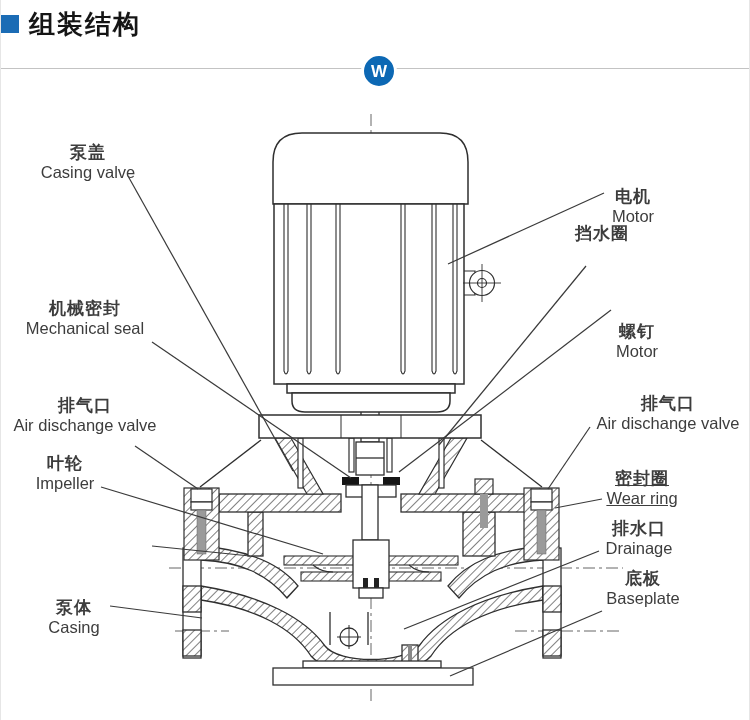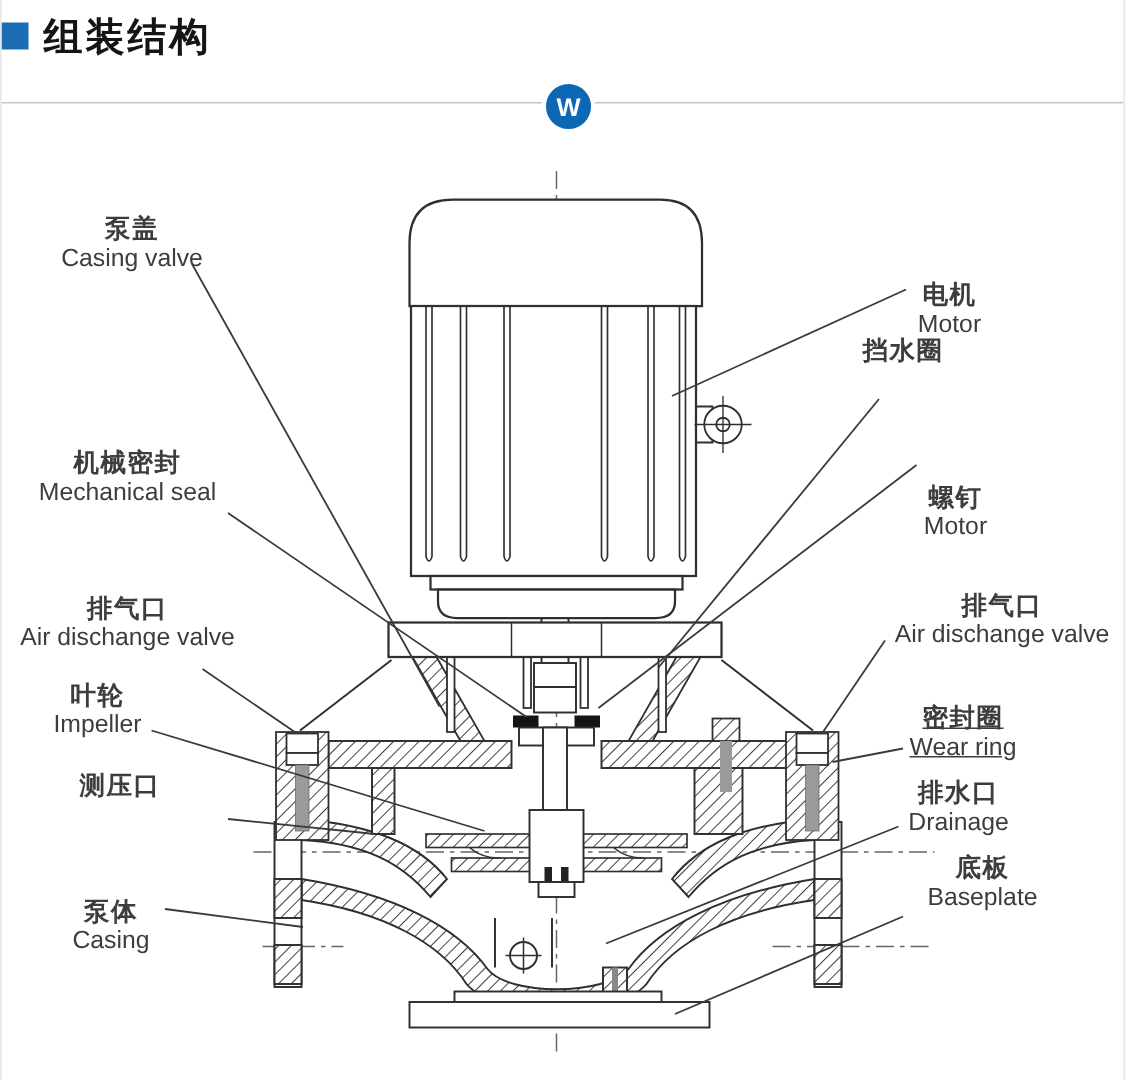--- a/index.html
+++ b/index.html
@@ -184,21 +184,20 @@
       </div>
       <div class="part-label" style="left: 6px; top: 396px; width: 156px;">
         <span class="zh">排气口</span>
         <span class="en">Air dischange valve</span>
       </div>
       <div class="part-label" style="left: 26px; top: 454px; width: 76px;">
         <span class="zh">叶轮</span>
         <span class="en">Impeller</span>
       </div>
       <div class="part-label" style="left: 8px; top: 514px; width: 142px;">
-        <span class="zh">测压口</span>
       </div>
       <div class="part-label" style="left: 38px; top: 571px; width: 70px; margin-top: 27px;">
         <span class="zh">泵体</span>
         <span class="en">Casing</span>
       </div>
       <div class="part-label" style="left: 596px; top: 159px; width: 72px; margin-top: 28px;">
         <span class="zh">电机</span>
         <span class="en">Motor</span>
       </div>
       <div class="part-label" style="left: 522px; top: 224px; width: 158px;">
@@ -213,18 +212,18 @@
         <span class="en">Air dischange valve</span>
       </div>
       <div class="part-label" style="left: 598px; top: 469px; width: 86px; text-decoration: underline;">
         <span class="zh">密封圈</span>
         <span class="en">Wear ring</span>
       </div>
       <div class="part-label" style="left: 596px; top: 519px; width: 84px;">
         <span class="zh">排水口</span>
         <span class="en">Drainage</span>
       </div>
-      <div class="part-label" style="left: 598px; top: 569px; width: 88px; margin-left: 12px;">
+      <div class="part-label" style="left: 598px; top: 569px; width: 88px;">
         <span class="zh">底板</span>
         <span class="en">Baseplate</span>
       </div>
     </div>
 </div>
 
 </body></html>

